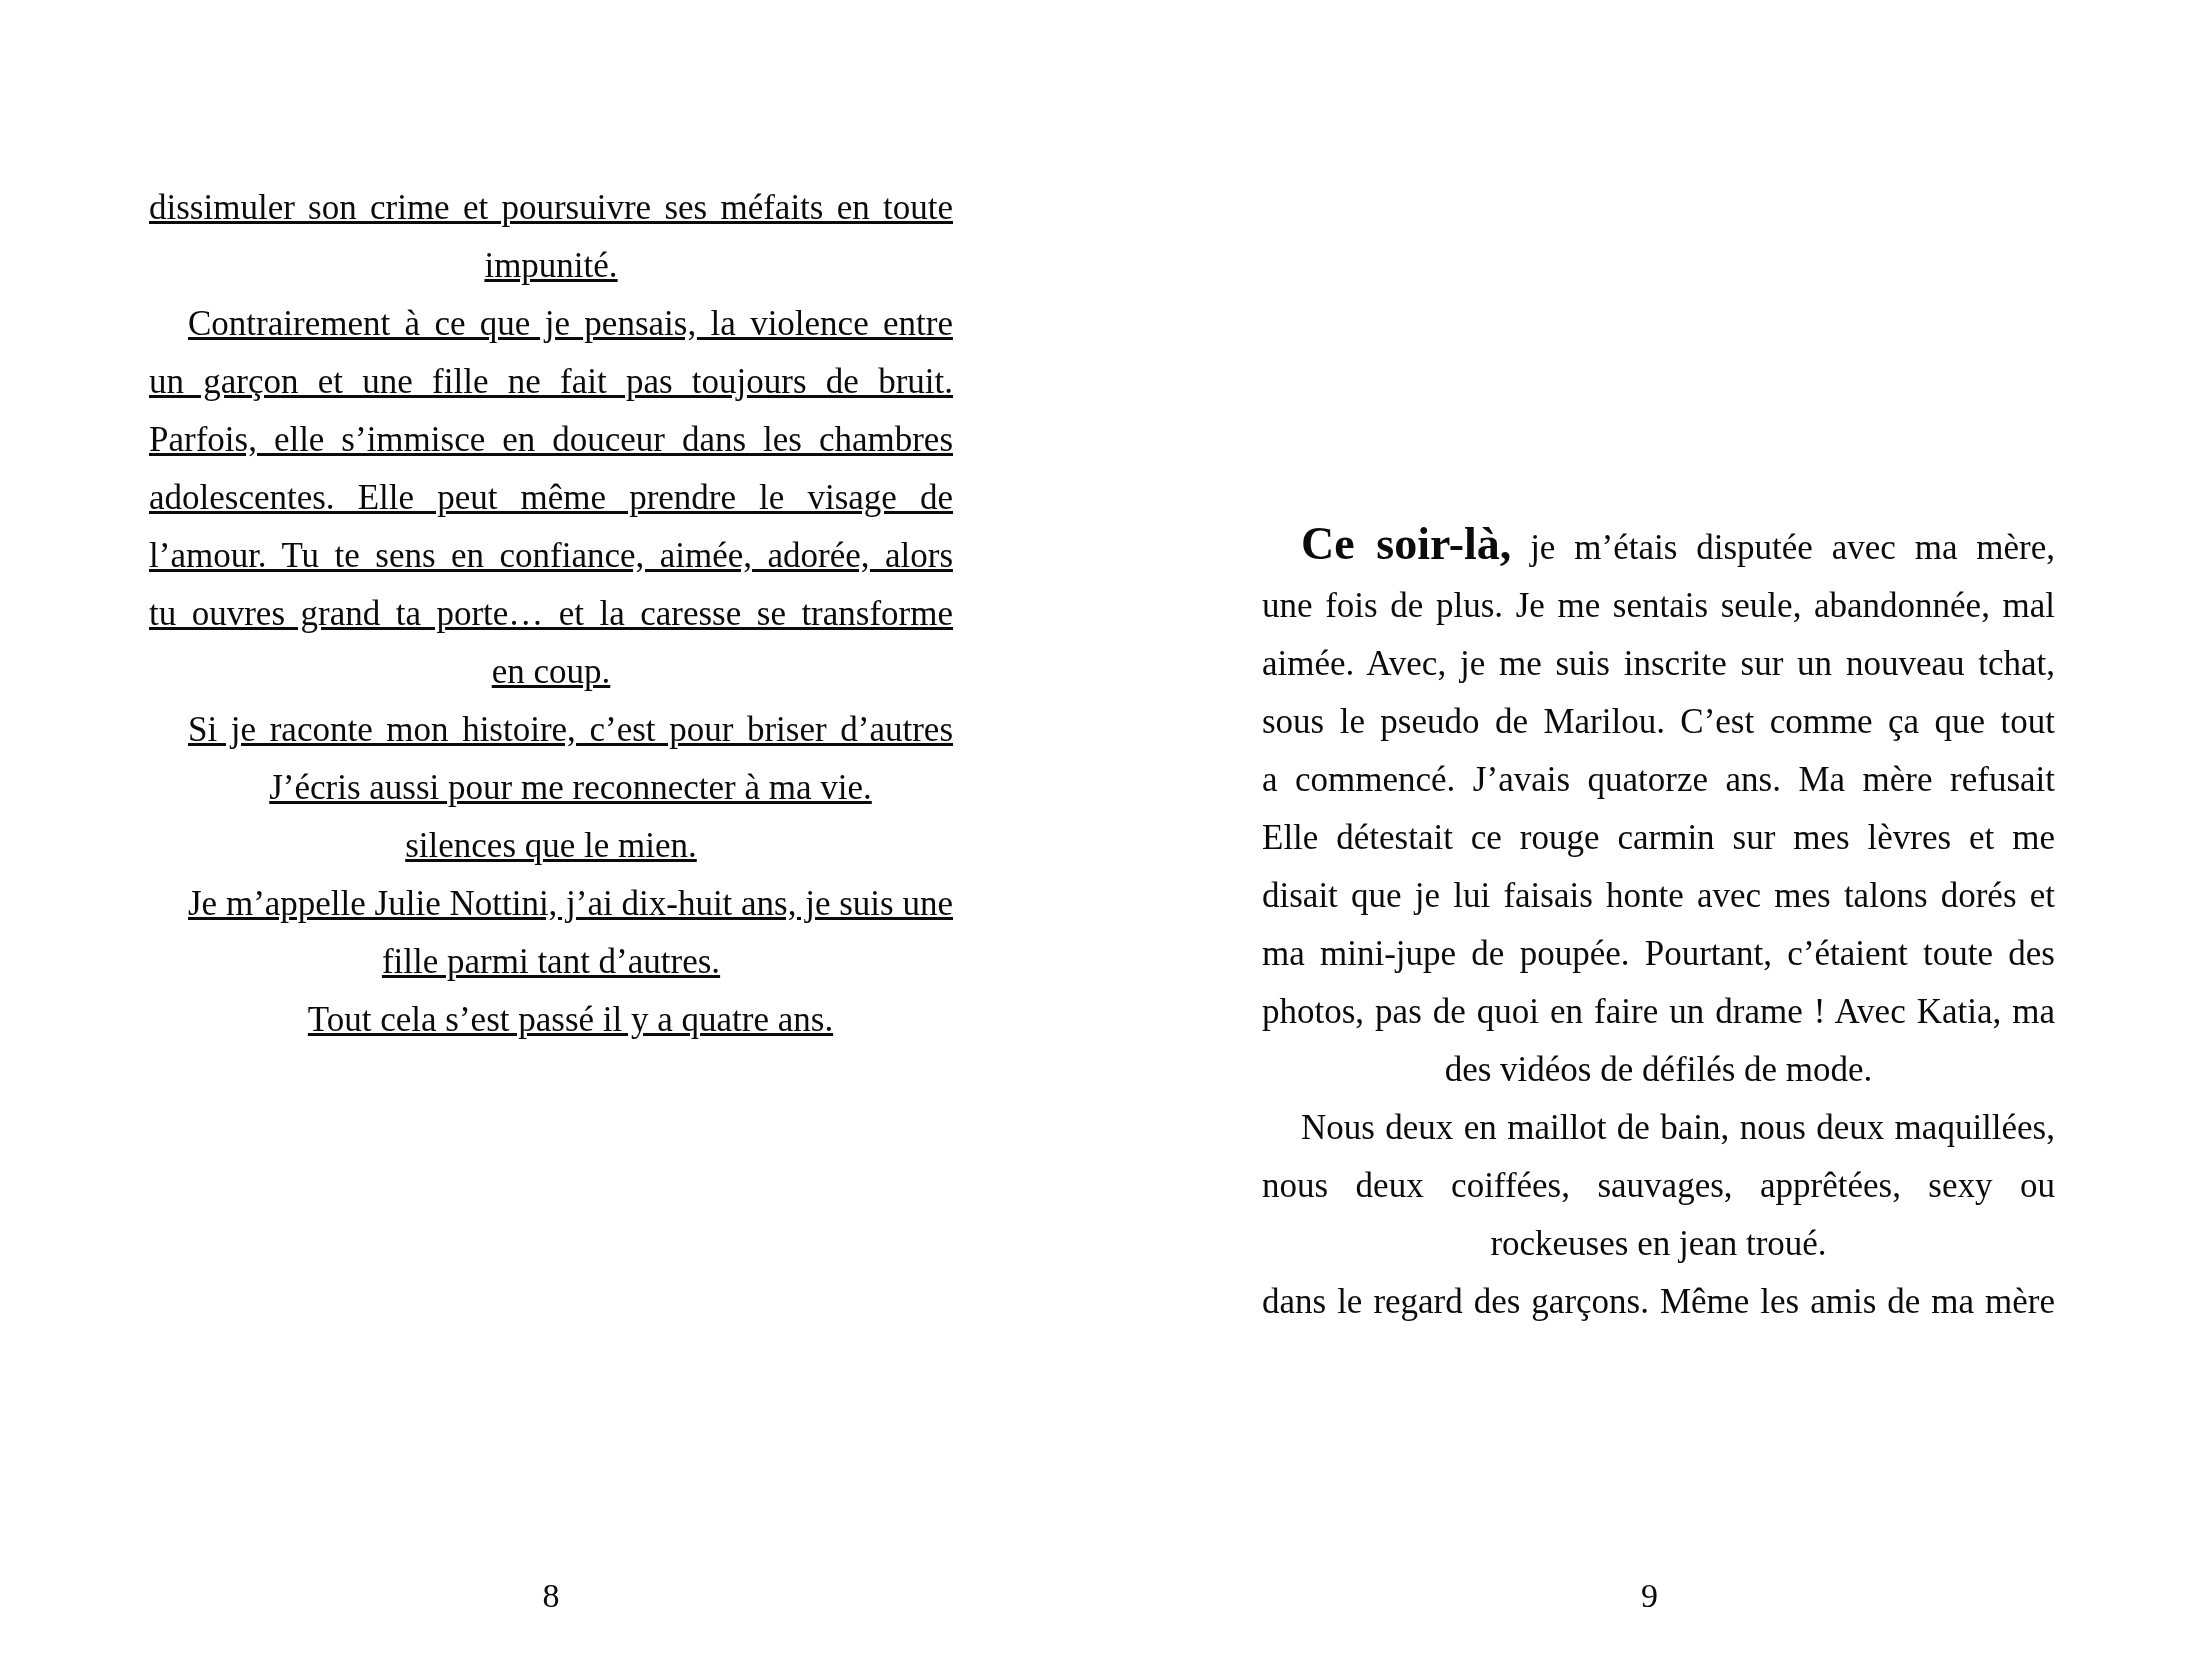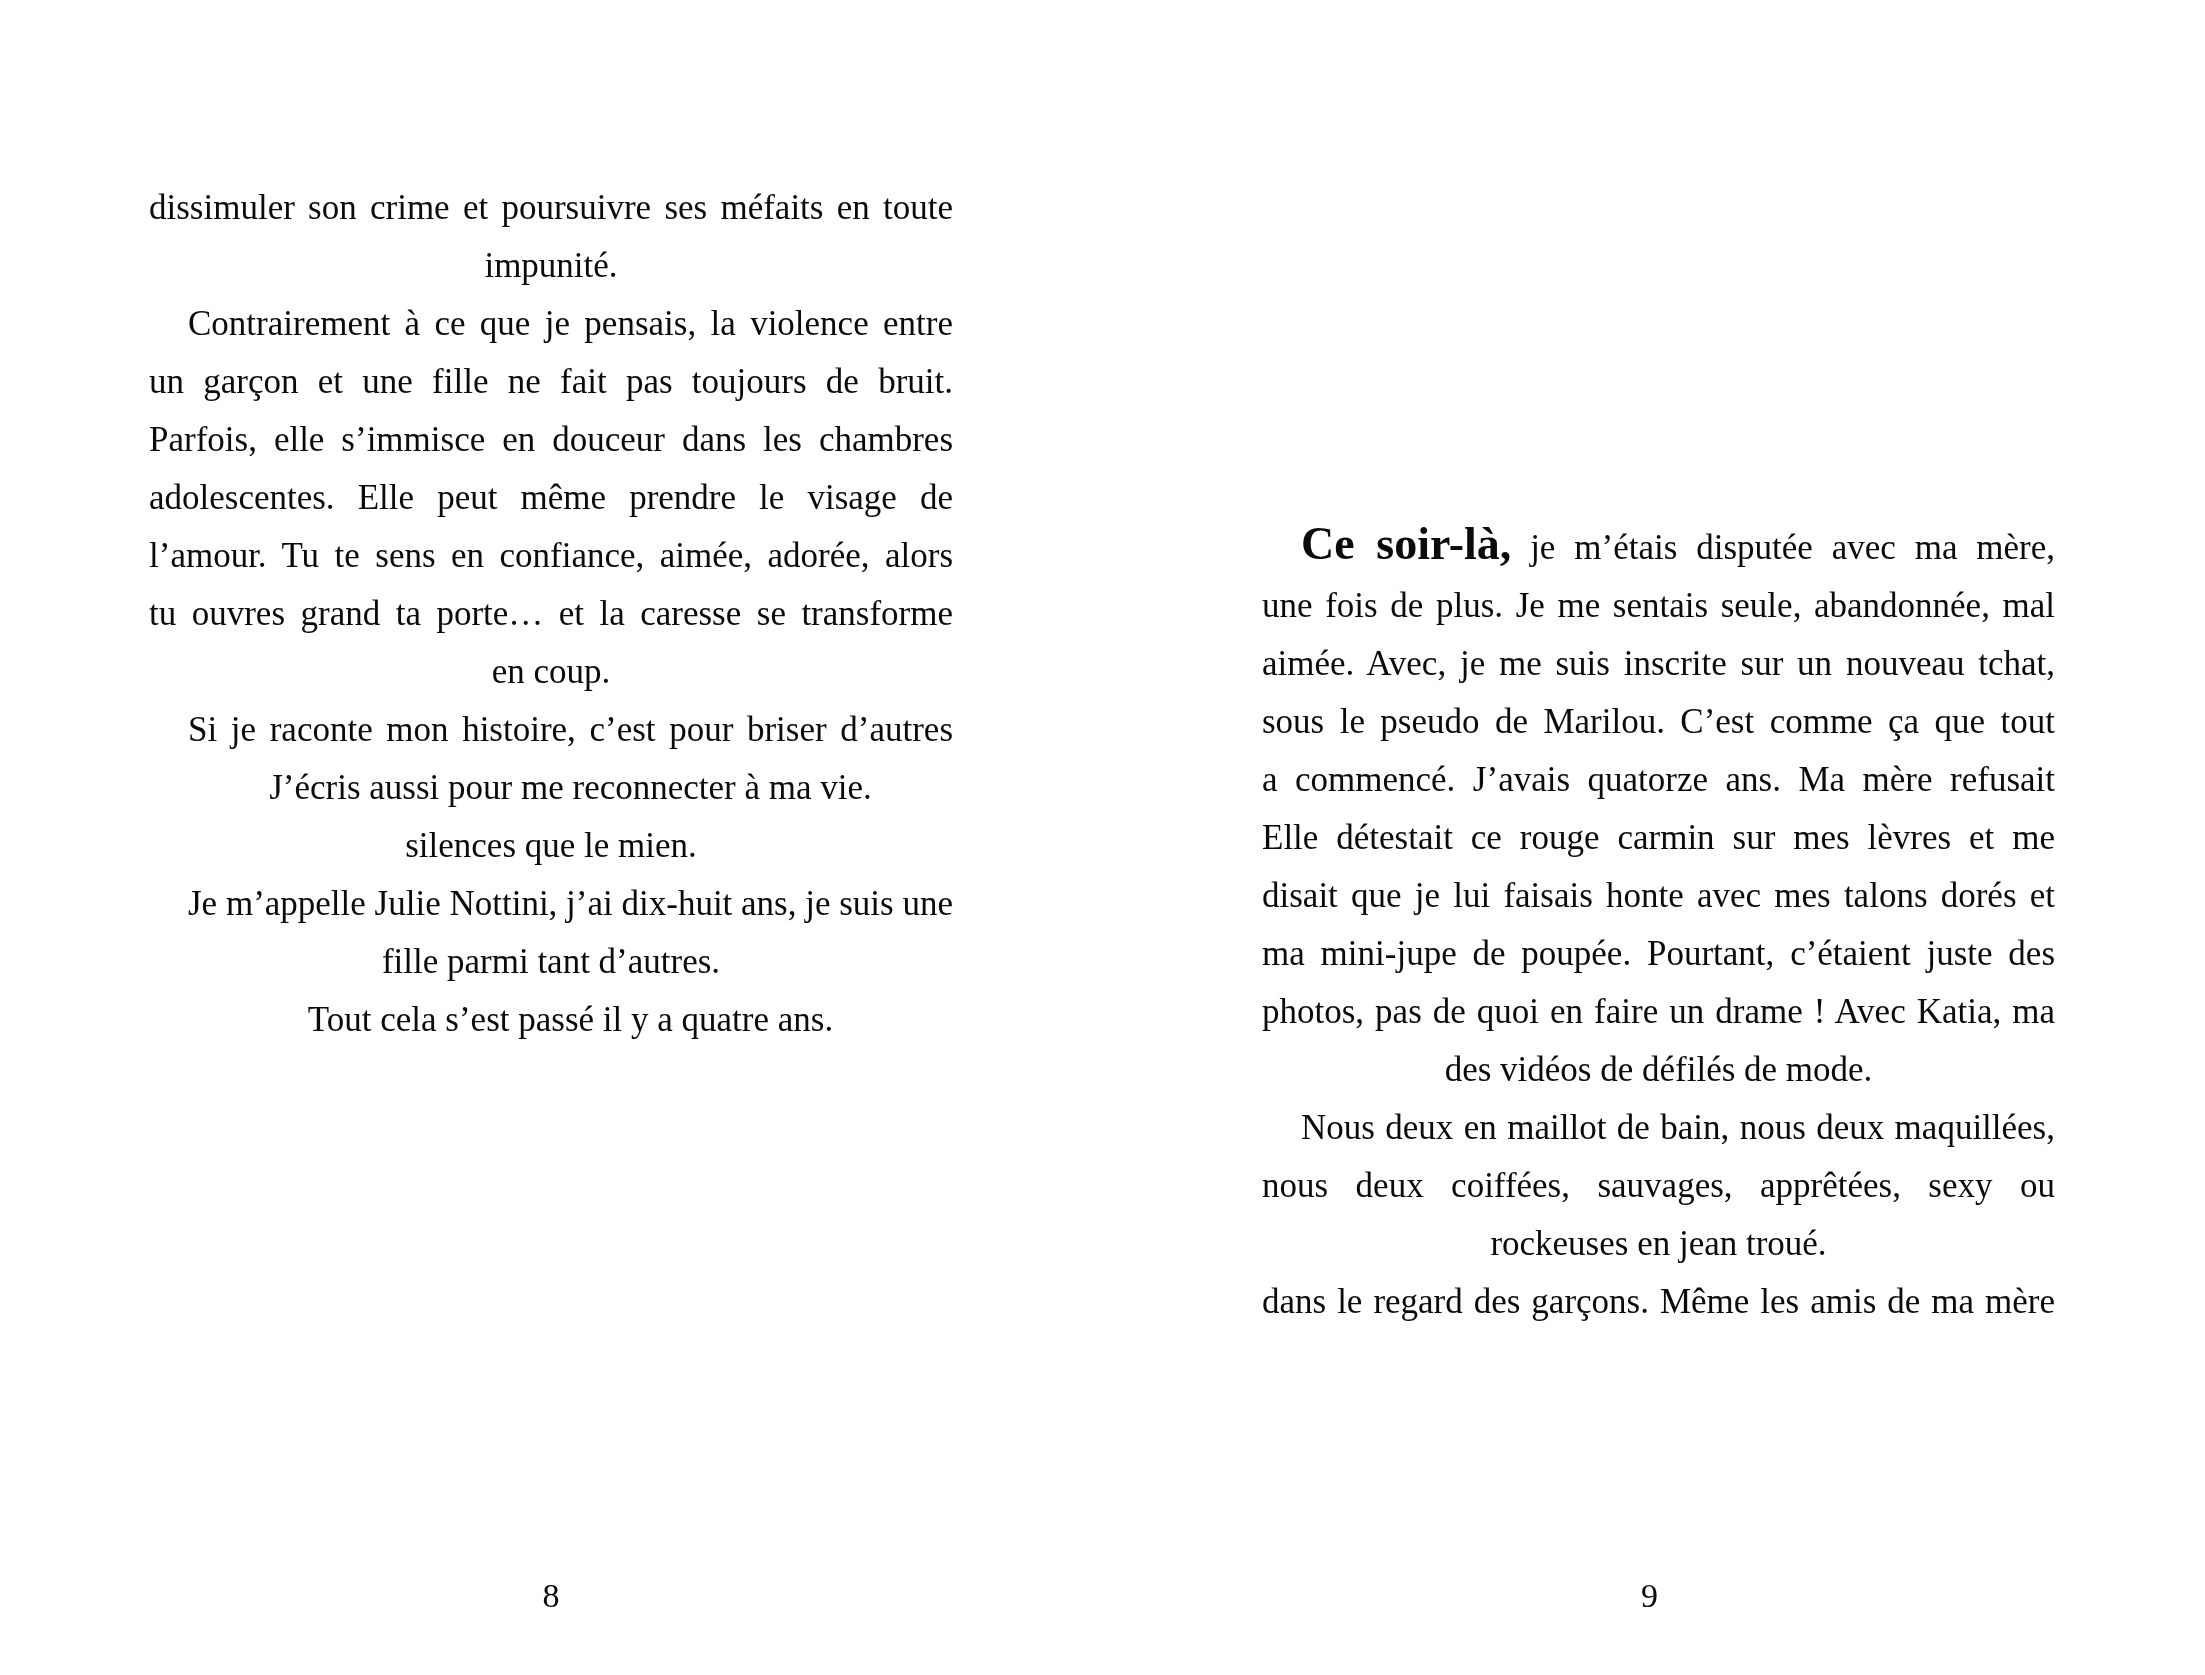--- a/index.html
+++ b/index.html
@@ -10,21 +10,21 @@
     background: #ffffff;
     font-family: "Liberation Serif", "DejaVu Serif", serif;
     color: #0b0b0b;
     overflow: hidden;
   }
   .page { position: absolute; top: 0; height: 100%; }
   .page.leftp  { left: 0; width: 1102px; }
   .page.rightp { left: 1102px; width: 1103px; }
 
   .text-block { position: absolute; }
-  .text-block.tleft  { left: 149px;  top: 179px; width: 804px; }
+  .text-block.tleft  { left: 149px;  top: 179px; width: 804px; text-decoration: underline; }
   .text-block.tright { left: 160px;  top: 515px; width: 793px; }
 
   .line {
     font-size: 35px;
     line-height: 58px;
     text-align: center;
     white-space: normal;
   }
   .line.just {
     text-align: justify;
@@ -75,21 +75,21 @@
 
   <section class="page rightp">
     <div id="right-text" class="text-block tright">
         <div class="line just indent"><span class="opener">Ce soir-là,</span> je m’étais disputée avec ma mère,</div>
         <div class="line just">une fois de plus. Je me sentais seule, abandonnée, mal</div>
         <div class="line just">aimée. Avec, je me suis inscrite sur un nouveau tchat,</div>
         <div class="line just">sous le pseudo de Marilou. C’est comme ça que tout</div>
         <div class="line just">a commencé. J’avais quatorze ans. Ma mère refusait</div>
         <div class="line just">Elle détestait ce rouge carmin sur mes lèvres et me</div>
         <div class="line just">disait que je lui faisais honte avec mes talons dorés et</div>
-        <div class="line just">ma mini-jupe de poupée. Pourtant, c’étaient juste des</div>
+        <div class="line just">ma mini-jupe de poupée. Pourtant, c’étaient toute des</div>
         <div class="line just">photos, pas de quoi en faire un drame ! Avec Katia, ma</div>
         <div class="line">des vidéos de défilés de mode.</div>
         <div class="line just indent">Nous deux en maillot de bain, nous deux maquillées,</div>
         <div class="line just">nous deux coiffées, sauvages, apprêtées, sexy ou</div>
         <div class="line">rockeuses en jean troué.</div>
         <div class="line just">dans le regard des garçons. Même les amis de ma mère</div>
       </div>
     <div class="pagenum nright">9</div>
   </section>
 

